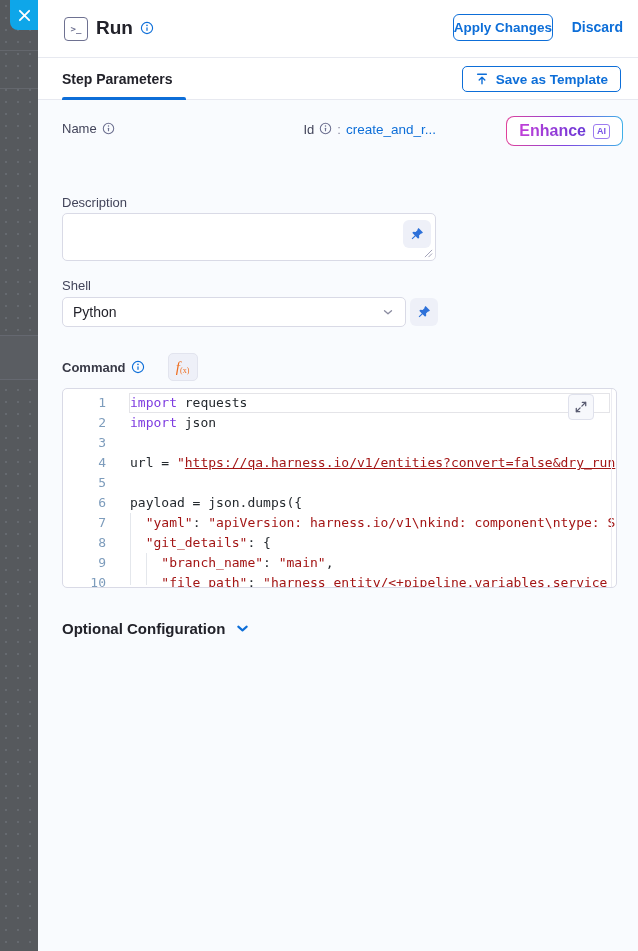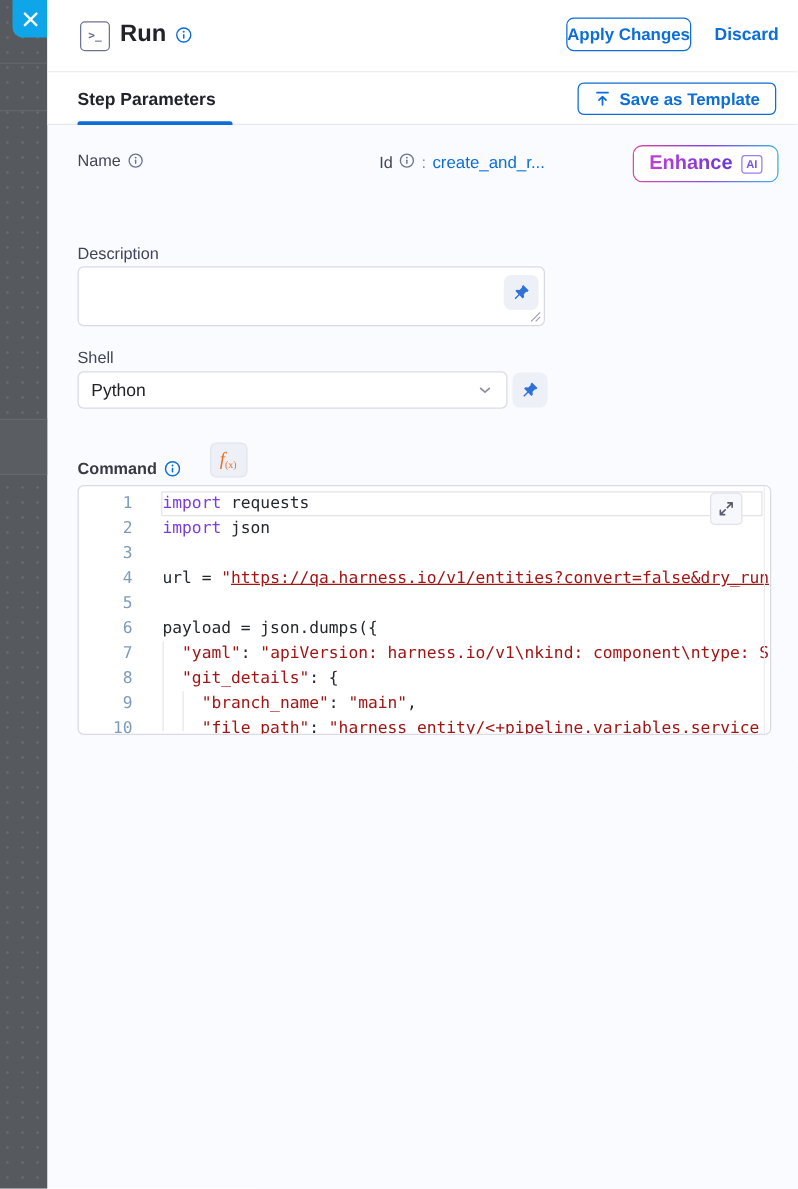--- a/index.html
+++ b/index.html
@@ -88,21 +88,21 @@
   .resize-grip { position:absolute; right:3px; bottom:3px; }
 
   .select { position:absolute; left:24px; top:297px; width:344px; height:30px;
     border:1px solid var(--border,#d9dae6); border-radius:5px; background:#fff;
     display:flex; align-items:center; padding:0 10px; font-size:14px; color:#22222a;
     cursor:pointer; }
   .select .chev { margin-left:auto; }
   .pin-shell { left:372px; top:298px; position:absolute; }
 
   .cmd-row { position:absolute; left:24px; top:352px; height:30px; display:flex;
-    align-items:flex-end; gap:5px; }
+    align-items:center; gap:5px; }
   .cmd-lbl { font-size:13px; font-weight:600; color:#383946; }
   .fx-btn { margin-left:18px; width:30px; height:28px; background:#eef0f8;
     border:1px solid #e2e4ee; border-radius:5px; display:flex; align-items:center;
     justify-content:center; cursor:pointer; color:var(--fx-orange,#ee6d1f);
     font-family:"Liberation Serif",serif; }
   .fx-f { font-size:15px; font-style:italic; }
   .fx-sub { font-size:8px; margin-top:6px; }
 
   
   .editor { position:absolute; left:24px; top:388px; width:555px; height:200px;
@@ -264,15 +264,21 @@
       <div class="iguide ig1"></div>
       <div class="iguide ig2"></div>
       <div class="ruler"></div>
       <button class="expand-btn">
         <svg width="12" height="12" viewBox="0 0 14 14" fill="none">
           <path d="M8.5 1.5h4v4M12.5 1.5L8 6M5.5 12.5h-4v-4M1.5 12.5L6 8" stroke="#5a5c72" stroke-width="1.5" stroke-linecap="round" stroke-linejoin="round"></path>
         </svg>
       </button>
     </div>
 
+    <button class="opt-cfg">
+      <span>Optional Configuration</span>
+      <svg width="15" height="15" viewBox="0 0 16 16" fill="none">
+        <path d="M3.5 6l4.5 4 4.5-4" stroke="#0d6ed8" stroke-width="2.2" stroke-linecap="round" stroke-linejoin="round"></path>
+      </svg>
+    </button>
 
   </div>
 </div>
 
 </body></html>

